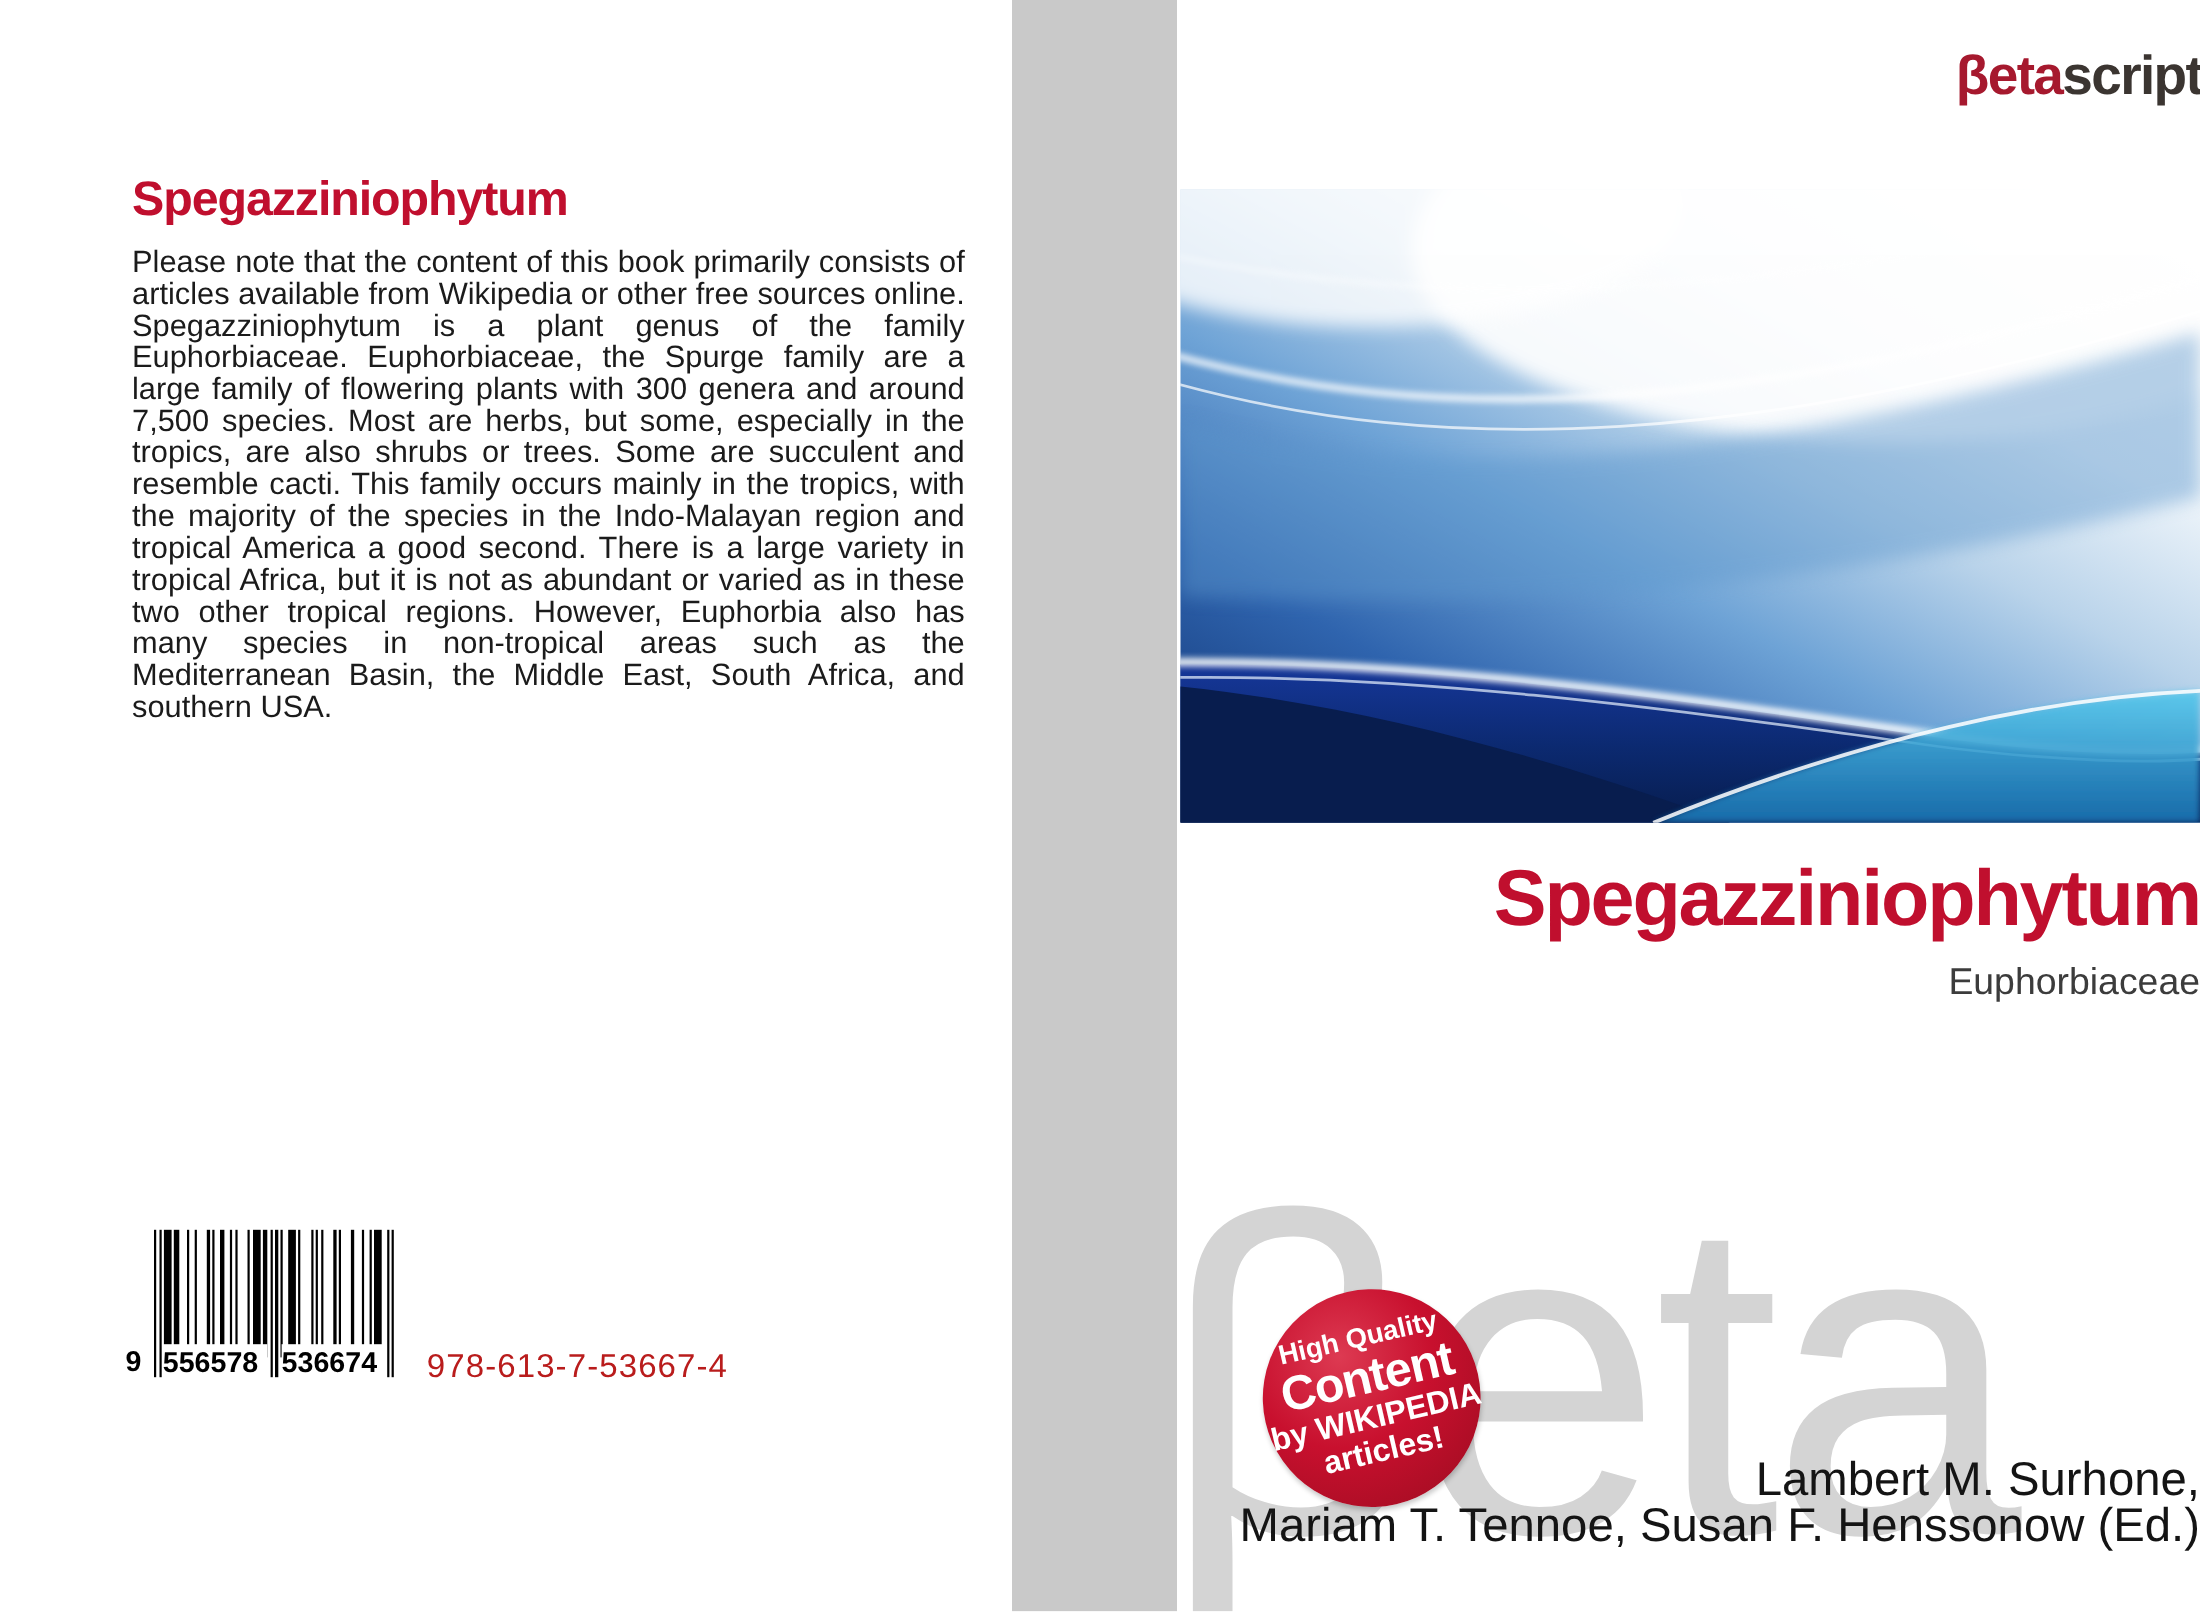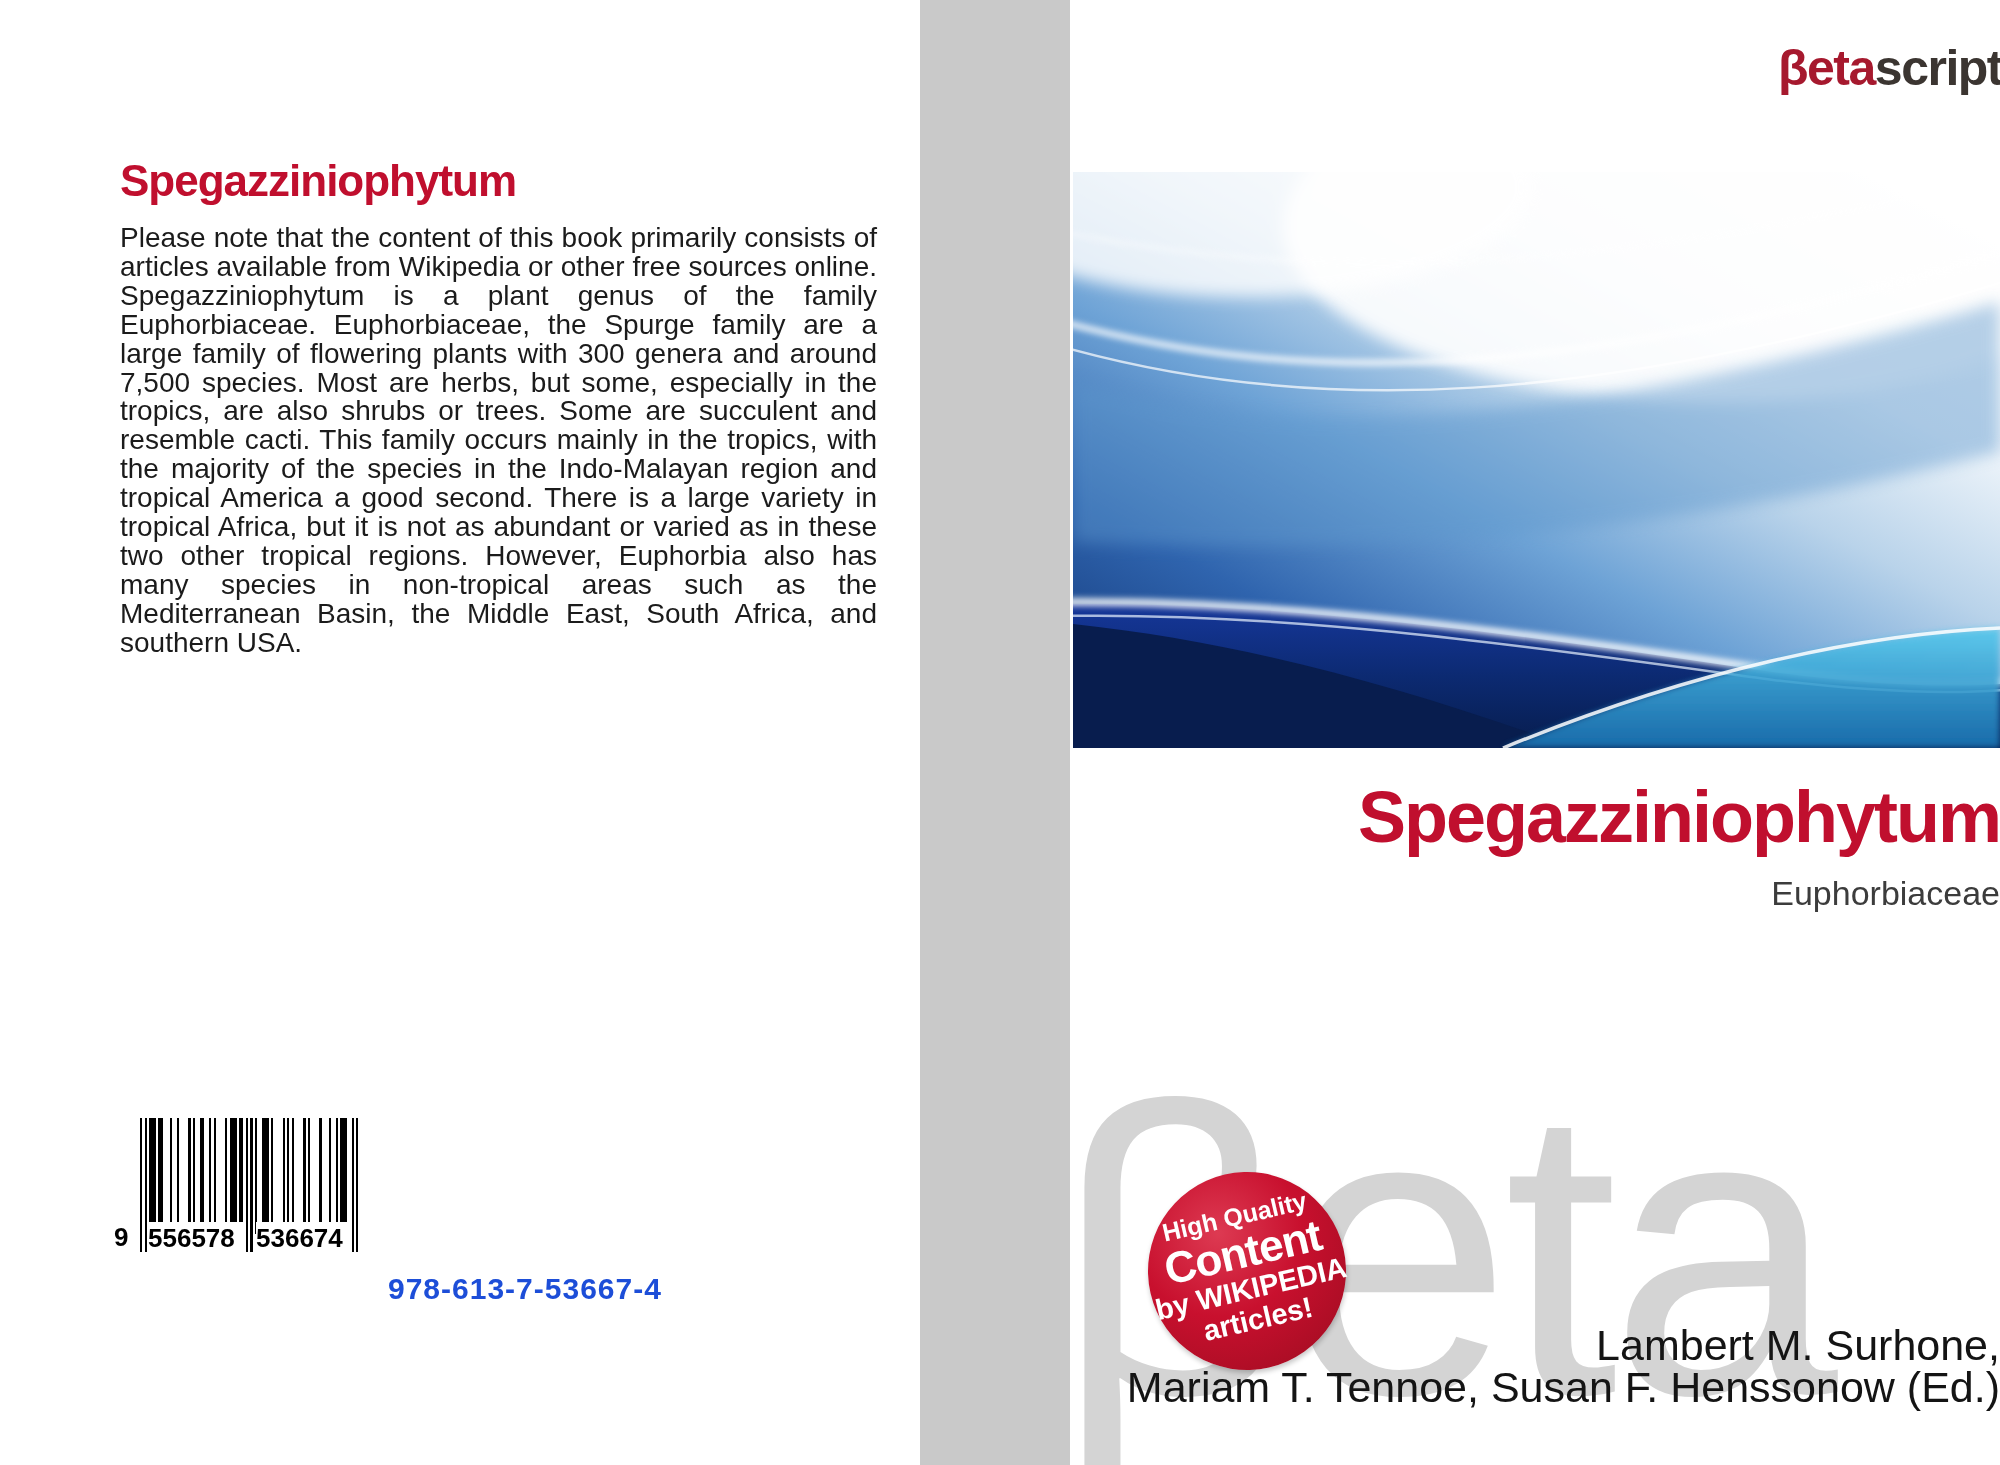--- a/index.html
+++ b/index.html
@@ -16,21 +16,21 @@
 
   .barcode{position:absolute;left:140px;top:1118px;width:220px;height:140px;}
   .bc-bars{position:absolute;left:0;top:0;width:220px;height:136px;}
   .bar{position:absolute;top:0;background:#000;height:116px;}
   .bar.guard{height:134px;}
   .bc-digit{position:absolute;top:104px;height:32px;font-size:26px;font-weight:bold;color:#000;
             display:flex;justify-content:space-between;align-items:flex-end;background:#fff;}
   .bc-left{left:8px;width:95px;}
   .bc-right{left:116px;width:94px;}
   .bc-lead{position:absolute;left:-26px;top:104px;font-size:26px;font-weight:bold;color:#000;background:transparent;}
-  .isbn{position:absolute;left:388px;top:1272px;font-size:30px;font-weight:bold;color:#1d4ed8;letter-spacing:1px;}
+  .isbn{position:absolute;left:388px;top:1226px;font-size:30px;font-weight:normal;color:#b91c1c;letter-spacing:1px;}
 
   
   .spine{position:absolute;left:920px;top:0;width:150px;height:1465px;background:var(--spine-gray);}
 
   
   .front-cover{position:absolute;left:1070px;top:0;width:1052px;height:1465px;background:#ffffff;overflow:hidden;}
 
   .logo{position:absolute;right:120px;top:42px;text-align:right;font-weight:bold;
         font-size:50px;line-height:53px;letter-spacing:-1.5px;white-space:nowrap;}
   .logo-red{color:var(--logo-red);}

